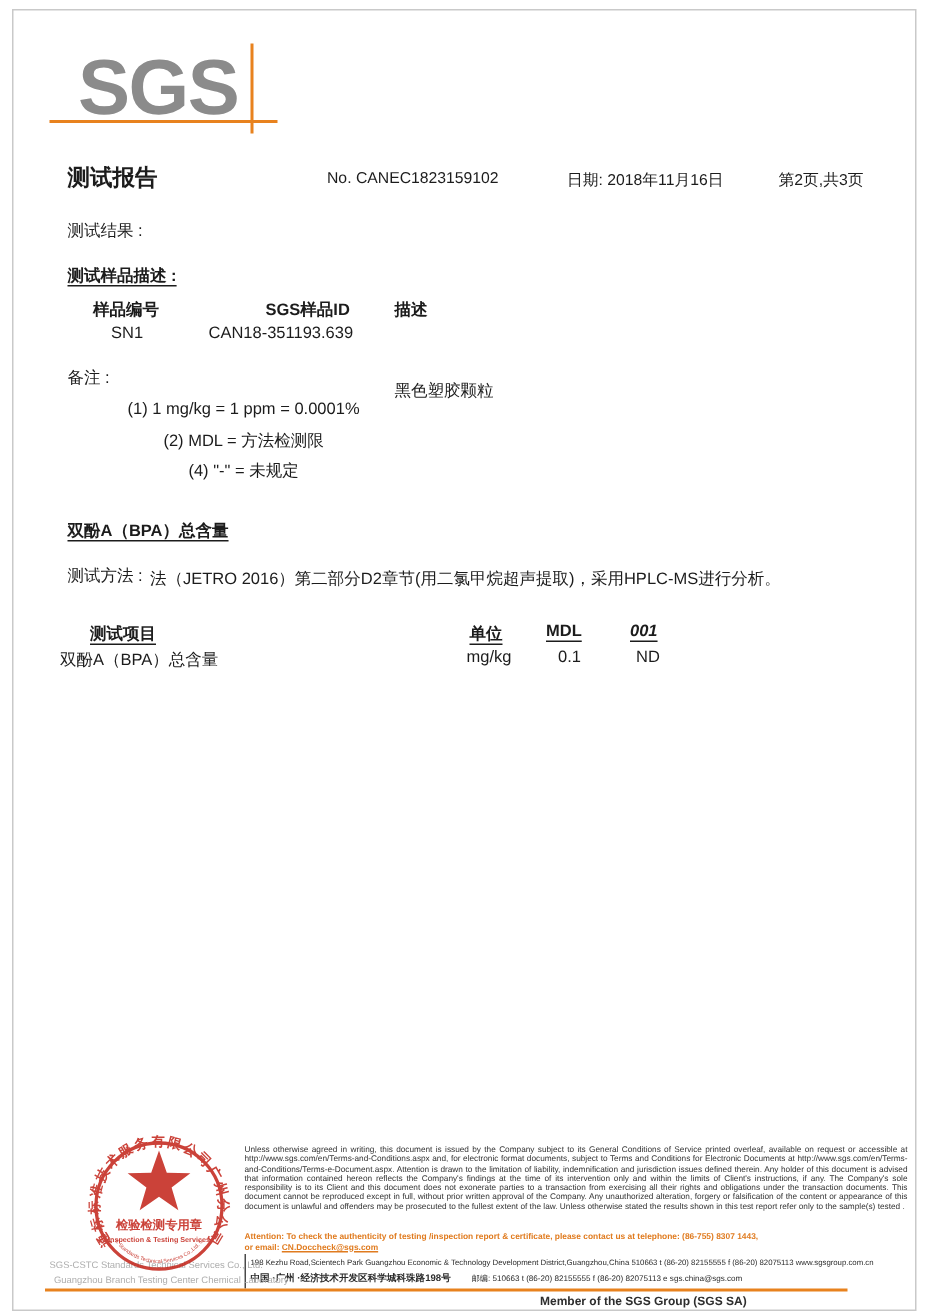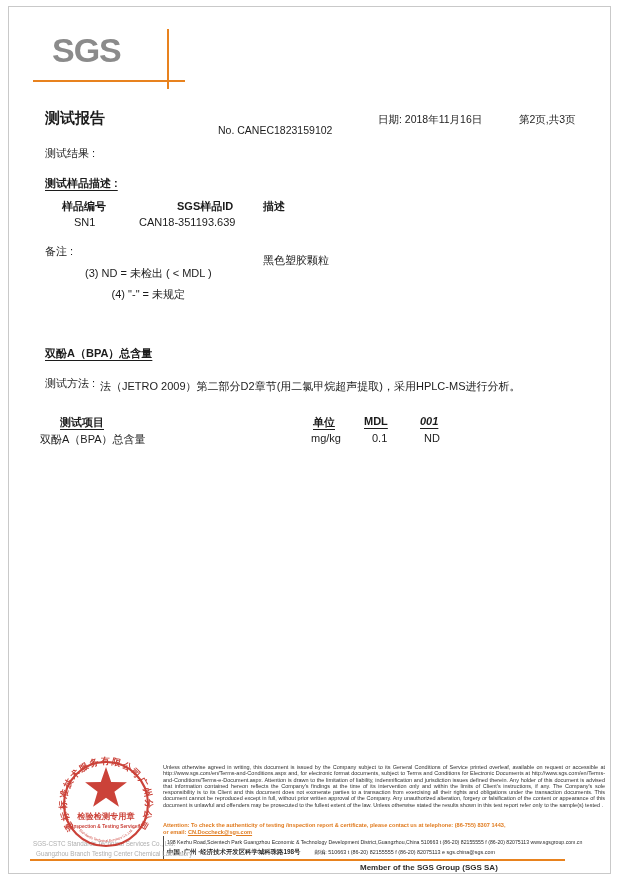--- a/index.html
+++ b/index.html
@@ -1,24 +1,24 @@
 <!DOCTYPE html>
 <html><head>
 <meta charset="utf-8">
 <style>
   html,body{margin:0;padding:0;background:#fff;}
   body{width:619px;height:875px;position:relative;overflow:hidden;
        font-family:"Liberation Sans","DejaVu Sans",sans-serif;color:#1c1c1c;}
   .abs{position:absolute;}
   .page-border{left:8px;top:6px;width:601px;height:866px;border:1px solid #c9c9c9;}
-  .logo-text{left:52px;top:33px;font-size:34px;font-weight:bold;color:#8b8b8b;letter-spacing:-1px;line-height:1;}
+  .logo-text{left:52px;top:33px;font-size:52px;font-weight:bold;color:#8b8b8b;letter-spacing:-1px;line-height:1;}
   .crop-h{left:33px;top:80px;width:152px;height:2px;background:#e8821e;}
   .crop-v{left:167px;top:29px;width:2px;height:60px;background:#e8821e;}
   .doc-title{left:45px;top:109px;font-size:15px;font-weight:bold;}
-  .hdr-no{left:218px;top:124px;font-size:10.5px;}
+  .hdr-no{left:218px;top:113px;font-size:10.5px;}
   .hdr-date{left:378px;top:113px;font-size:10.5px;}
   .hdr-page{left:519px;top:113px;font-size:10.5px;}
   .body-txt{font-size:11px;text-align:center;}
   .lbl-results{left:45px;top:146px;}
   .sample-heading{left:45px;top:176px;font-weight:bold;text-decoration:underline;text-underline-offset:3px;}
   .u{text-decoration:underline;text-underline-offset:3px;}
   .b{font-weight:bold;}
   .i{font-style:italic;}
   .notes-label{left:45px;top:244px;}
   .notes-list{left:85px;top:263px;line-height:20.5px;}
@@ -60,28 +60,29 @@
 
 <div class="abs body-txt b" style="left:62px;top:199px;">样品编号</div>
 <div class="abs body-txt b" style="left:177px;top:199px;">SGS样品ID</div>
 <div class="abs body-txt b" style="left:263px;top:199px;">描述</div>
 <div class="abs body-txt" style="left:74px;top:216px;">SN1</div>
 <div class="abs body-txt" style="left:139px;top:216px;">CAN18-351193.639</div>
 <div class="abs body-txt" style="left:263px;top:216px;margin-top:37px;">黑色塑胶颗粒</div>
 
 <div class="abs body-txt notes-label">备注 :</div>
 <div class="abs body-txt notes-list">
-  <div>(3) ND = 未检出 ( &lt; MDL )</div>
+  <div>(1) 1 mg/kg = 1 ppm = 0.0001%</div>
+  <div>(2) MDL = 方法检测限</div>
   <div>(4) "-" = 未规定</div>
 </div>
 
 <div class="abs body-txt bpa-heading">双酚A（BPA）总含量</div>
 <div class="abs body-txt method-label">测试方法 :</div>
 <div class="abs body-txt method-lines">
-  <div>法（JETRO 2009）第二部分D2章节(用二氯甲烷超声提取)，采用HPLC-MS进行分析。</div>
+  <div>法（JETRO 2016）第二部分D2章节(用二氯甲烷超声提取)，采用HPLC-MS进行分析。</div>
 </div>
 
 <div class="abs body-txt b u" style="left:60px;top:415px;">测试项目</div>
 <div class="abs body-txt b u" style="left:313px;top:415px;">单位</div>
 <div class="abs body-txt b u" style="left:364px;top:415px;">MDL</div>
 <div class="abs body-txt b u i" style="left:420px;top:415px;">001</div>
 <div class="abs body-txt" style="left:40px;top:432px;">双酚A（BPA）总含量</div>
 <div class="abs body-txt" style="left:311px;top:432px;">mg/kg</div>
 <div class="abs body-txt" style="left:372px;top:432px;">0.1</div>
 <div class="abs body-txt" style="left:424px;top:432px;">ND</div>

